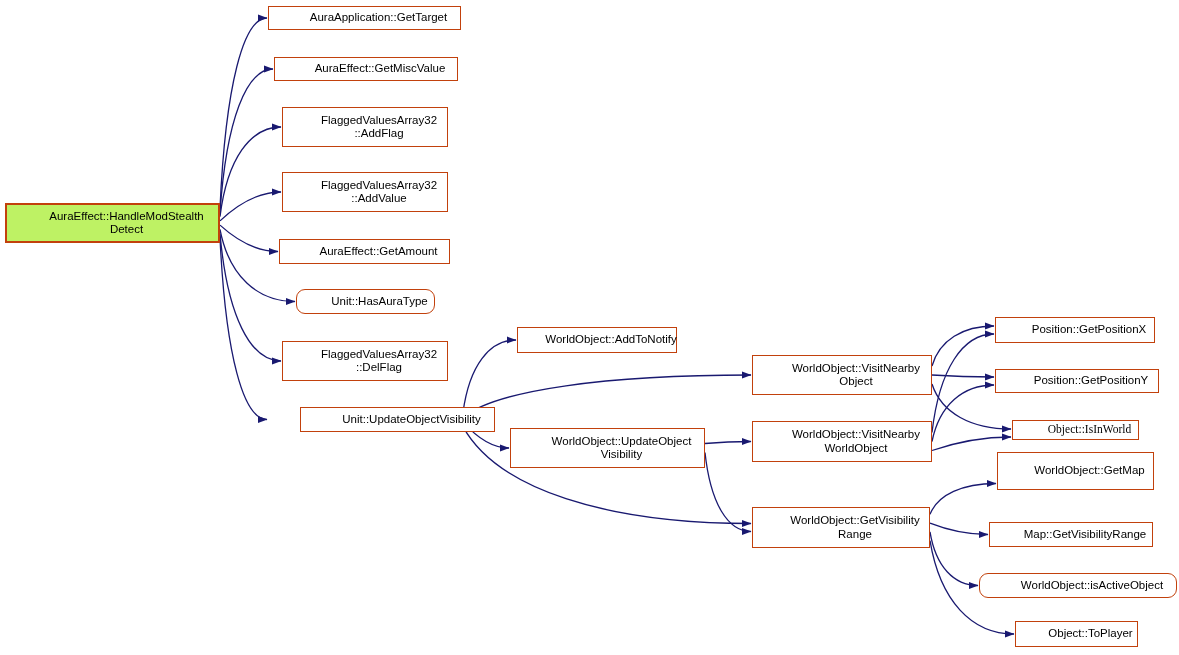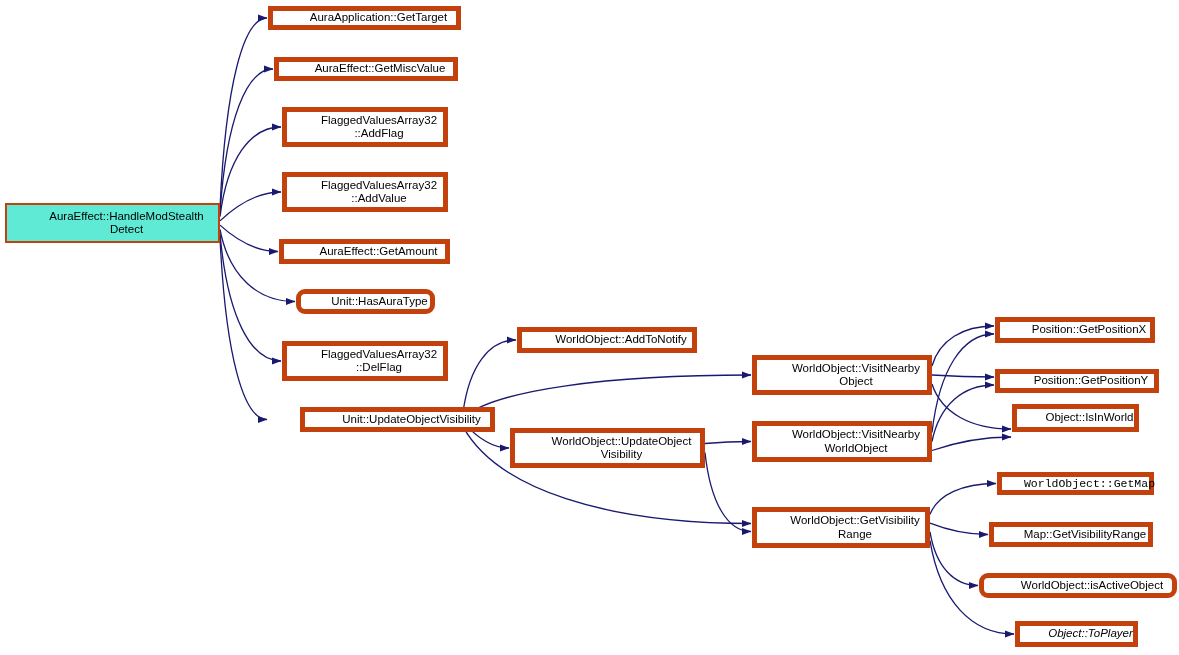--- a/index.html
+++ b/index.html
@@ -10,31 +10,31 @@
     font-family:"Liberation Sans",sans-serif;
     overflow:hidden;
   }
   #edge-layer{position:absolute;left:0;top:0;width:1179px;height:655px;}
   #node-layer{position:absolute;left:0;top:0;width:1179px;height:655px;}
   .node{
     position:absolute;
     box-sizing:border-box;
     display:flex;align-items:center;justify-content:center;
     text-align:center;
-    border:5px solid #c2410c;
+    border:1px solid #c2410c;
     background:#ffffff;
     color:#000000;
     font-size:11.5px;
     line-height:13.5px;
     white-space:pre-line;
     cursor:pointer;
     padding-left:28px;
   }
   .node.main{
-    background:#5eead4;
+    background:#bef264;
     border-width:2px;
     cursor:default;
   }
   .edge{fill:none;stroke:#191970;stroke-width:1.3px;}
 </style>
 </head>
 <body>
 
 <div id="stage">
   <svg id="edge-layer" width="1179" height="655" viewBox="0 0 1179 655" xmlns="http://www.w3.org/2000/svg">
@@ -77,30 +77,30 @@
       <div class="node" style="left: 274px; top: 57px; width: 184px; height: 24px;">AuraEffect::GetMiscValue</div>
       <div class="node" style="left: 282px; top: 107px; width: 166px; height: 40px;">FlaggedValuesArray32
 ::AddFlag</div>
       <div class="node" style="left: 282px; top: 172px; width: 166px; height: 40px;">FlaggedValuesArray32
 ::AddValue</div>
       <div class="node" style="left: 279px; top: 239px; width: 171px; height: 25px;">AuraEffect::GetAmount</div>
       <div class="node" style="left: 296px; top: 289px; width: 139px; height: 25px; border-radius: 9px;">Unit::HasAuraType</div>
       <div class="node" style="left: 282px; top: 341px; width: 166px; height: 40px;">FlaggedValuesArray32
 ::DelFlag</div>
       <div class="node" style="left: 268px; top: 407px; width: 195px; height: 25px; margin-left: 32px;">Unit::UpdateObjectVisibility</div>
-      <div class="node" style="left: 517px; top: 327px; width: 180px; height: 26px;">WorldObject::AddToNotify</div>
+      <div class="node" style="left: 517px; top: 327px; width: 160px; height: 26px;">WorldObject::AddToNotify</div>
       <div class="node" style="left: 752px; top: 355px; width: 180px; height: 40px;">WorldObject::VisitNearby
 Object</div>
       <div class="node" style="left: 510px; top: 428px; width: 195px; height: 40px;">WorldObject::UpdateObject
 Visibility</div>
       <div class="node" style="left: 752px; top: 421px; width: 180px; height: 41px;">WorldObject::VisitNearby
 WorldObject</div>
       <div class="node" style="left: 752px; top: 507px; width: 178px; height: 41px;">WorldObject::GetVisibility
 Range</div>
       <div class="node" style="left: 995px; top: 317px; width: 160px; height: 26px;">Position::GetPositionX</div>
       <div class="node" style="left: 995px; top: 369px; width: 164px; height: 24px;">Position::GetPositionY</div>
-      <div class="node" style="left: 1012px; top: 404px; width: 127px; height: 28px;">Object::IsInWorld</div>
-      <div class="node" style="left: 997px; top: 472px; width: 157px; height: 23px; font-family: Liberation Mono, monospace;">WorldObject::GetMap</div>
+      <div class="node" style="left: 1012px; top: 420px; width: 127px; height: 20px; font-family: Liberation Serif, serif;">Object::IsInWorld</div>
+      <div class="node" style="left: 997px; top: 452px; width: 157px; height: 38px;">WorldObject::GetMap</div>
       <div class="node" style="left: 989px; top: 522px; width: 164px; height: 25px;">Map::GetVisibilityRange</div>
       <div class="node" style="left: 979px; top: 573px; width: 198px; height: 25px; border-radius: 9px;">WorldObject::isActiveObject</div>
-      <div class="node" style="left: 1015px; top: 621px; width: 123px; height: 26px; font-style: italic;">Object::ToPlayer</div>
+      <div class="node" style="left: 1015px; top: 621px; width: 123px; height: 26px;">Object::ToPlayer</div>
     </div>
 </div>
 
 </body></html>

